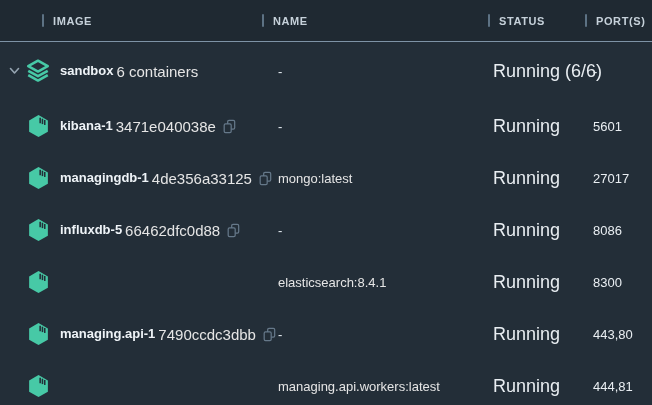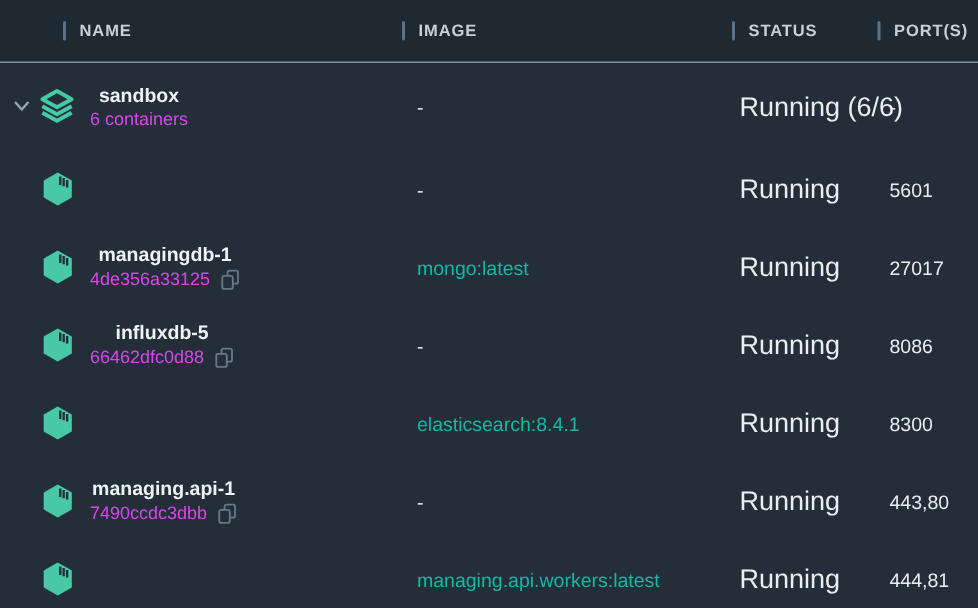--- a/index.html
+++ b/index.html
@@ -26,54 +26,54 @@
   .w-ports  { flex:1; }
   
   .row { display:flex; align-items:center; height:52px; }
   .row.group { height:58px; }
   .cell-name {
     width:268px; flex:none; display:flex; align-items:center;
     box-sizing:border-box; padding-left:6px;
   }
   .expander { width:16px; flex:none; display:flex; justify-content:center; align-items:center; cursor:pointer; }
   .row-icon { width:32px; flex:none; display:flex; justify-content:center; align-items:center; margin-right:6px; }
-  .name-stack { display:flex; flex-direction:column; gap:3px;align-items:center; }
+  .name-stack { display:flex; flex-direction:row; gap:3px; }
   .cname { color:#eef3f7; font-size:13px; font-weight:bold; line-height:1; white-space:nowrap; }
   .subline { display:flex; align-items:center; gap:6px; }
-  .csub { color:#d946ef; font-size:12px; line-height:1; white-space:nowrap; }
+  .csub { color:#e5e5e5; font-size:15px; line-height:1; white-space:nowrap; }
   .copy-btn { display:flex; align-items:center; cursor:pointer; }
   .cell-image {
     width:220px; flex:none; box-sizing:border-box; padding-left:10px;
     color:#e6edf3; font-size:13px; white-space:nowrap; overflow:hidden;
   }
-  .cell-image.link { color:#14b8a6; cursor:pointer; }
+  .cell-image.link { color:#e5e5e5; cursor:pointer; }
   .cell-status {
     width:97px; flex:none; box-sizing:border-box; padding-left:5px;
     color:#e9eef2; font-size:18px; white-space:nowrap;
   }
   .cell-ports {
     flex:1; box-sizing:border-box; padding-left:8px;
     color:#e9eef2; font-size:13px; white-space:nowrap;
   }
   svg { display:block; }
 </style>
 </head>
 <body>
 
 <div class="app">
 
   <div class="header">
     <div class="hcell w-expand"></div>
+    <div class="hcell w-image">
+      <span class="hbar"></span>
+      <span class="hlabel">IMAGE</span>
+    </div>
     <div class="hcell w-name">
       <span class="hbar"></span>
       <span class="hlabel">NAME</span>
-    </div>
-    <div class="hcell w-image">
-      <span class="hbar"></span>
-      <span class="hlabel">IMAGE</span>
     </div>
     <div class="hcell w-status">
       <span class="hbar"></span>
       <span class="hlabel">STATUS</span>
     </div>
     <div class="hcell w-ports">
       <span class="hbar"></span>
       <span class="hlabel">PORT(S)</span>
     </div>
   </div>
@@ -116,20 +116,32 @@
       </span>
       <span class="row-icon">
 
         <svg width="25" height="26" viewBox="0 0 24 24">
           <path d="M12 1.5 L21 6.6 L21 17.4 L12 22.5 L3 17.4 L3 6.6 Z" fill="#47c9a6"></path>
           <line x1="13.6" y1="4.0" x2="13.6" y2="9.4" stroke="#232e38" stroke-width="1.5"></line>
           <line x1="15.8" y1="5.0" x2="15.8" y2="10.2" stroke="#232e38" stroke-width="1.5"></line>
           <line x1="18.0" y1="6.2" x2="18.0" y2="11.0" stroke="#232e38" stroke-width="1.5"></line>
         </svg>
       </span>
+      <span class="name-stack">
+        <span class="cname">kibana-1</span>
+        <span class="subline">
+          <span class="csub">3471e040038e</span>
+          <span class="copy-btn">
+            <svg width="14" height="15" viewBox="0 0 16 17" fill="none">
+              <rect x="6.5" y="1.5" width="8" height="10" rx="1.5" stroke="#66798a" stroke-width="1.4"></rect>
+              <rect x="2.5" y="5.5" width="8" height="10" rx="1.5" fill="#232e38" stroke="#66798a" stroke-width="1.4"></rect>
+            </svg>
+          </span>
+        </span>
+      </span>
     </div>
     <div class="cell-image">-</div>
     <div class="cell-status">Running</div>
     <div class="cell-ports">5601</div>
   </div>
 
   <div class="row">
     <div class="cell-name">
       <span class="expander" style="visibility: hidden;">
         <svg width="11" height="8" viewBox="0 0 11 8" fill="none">

